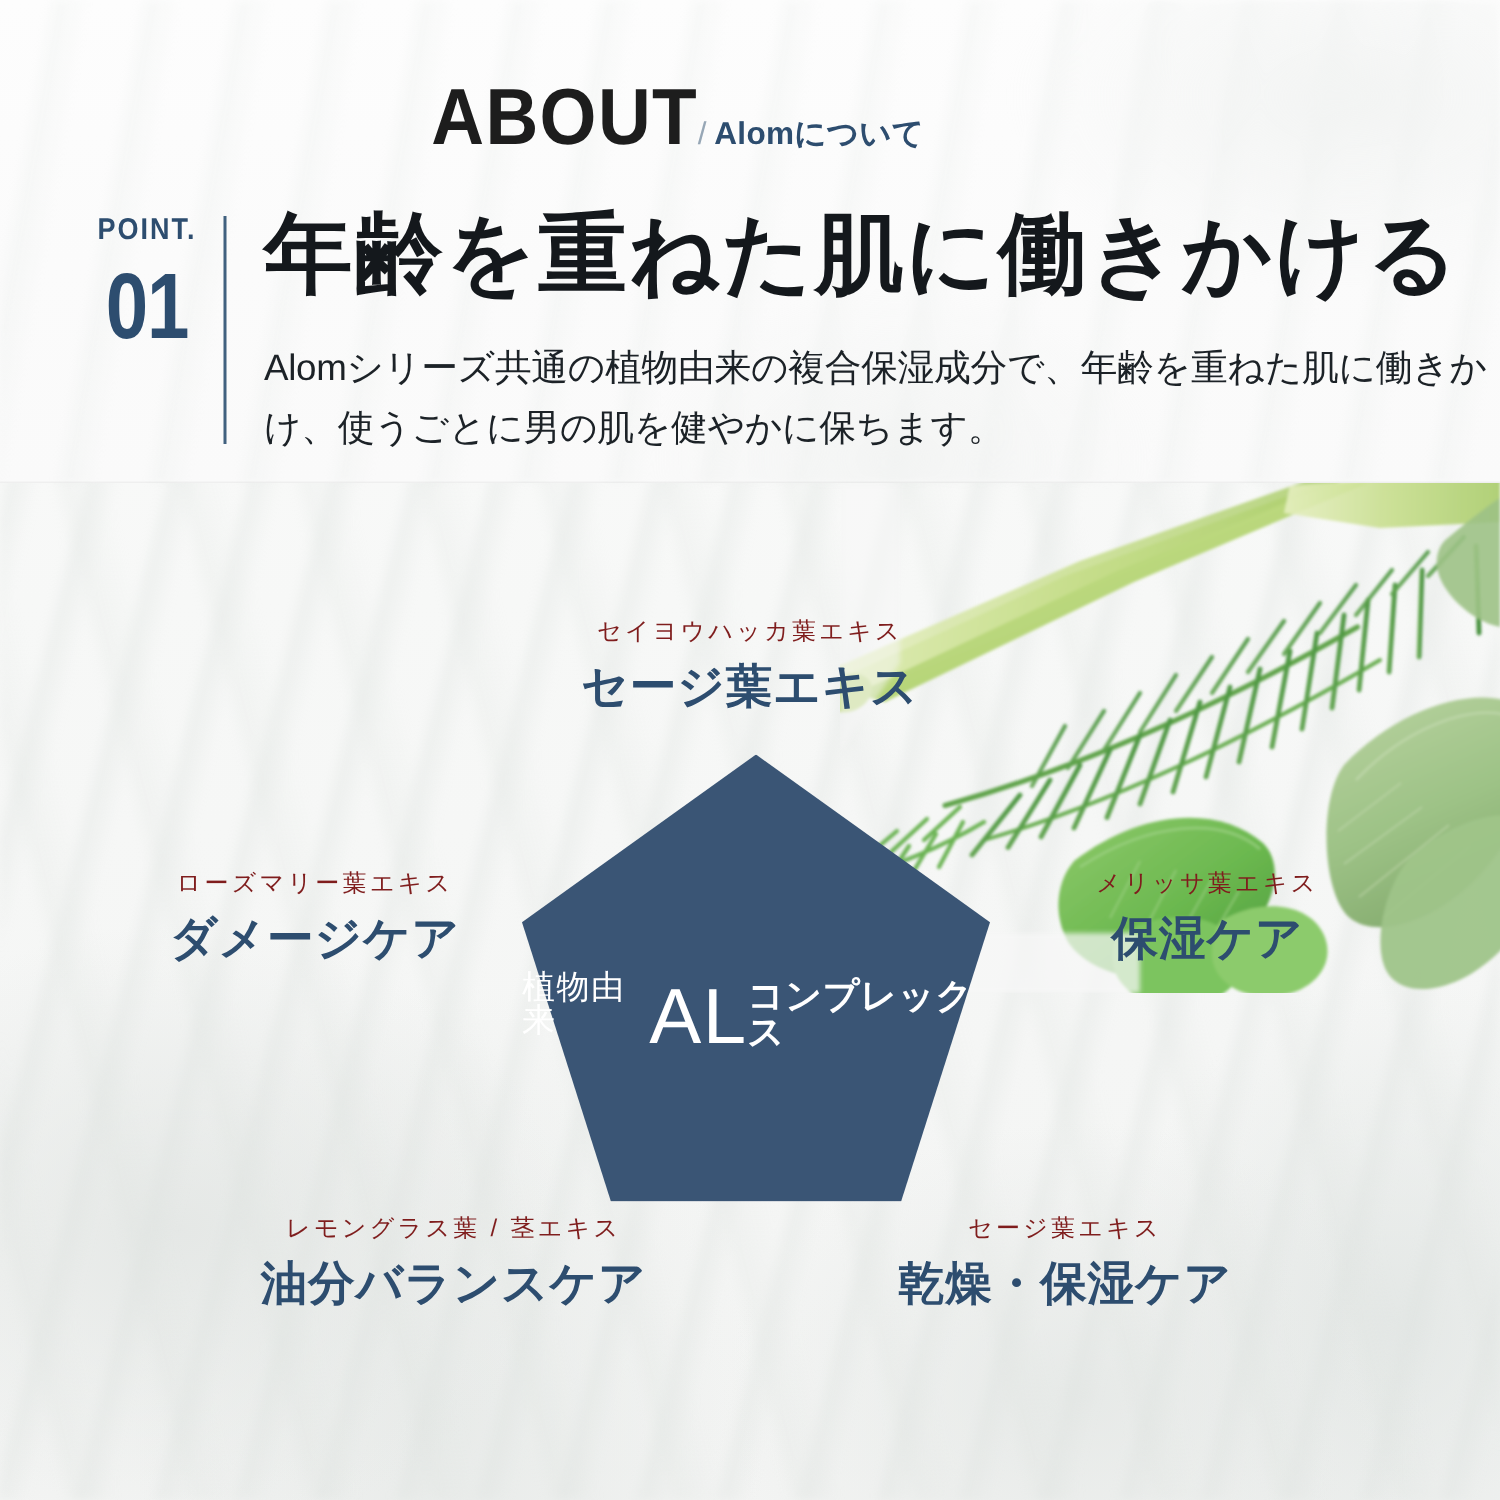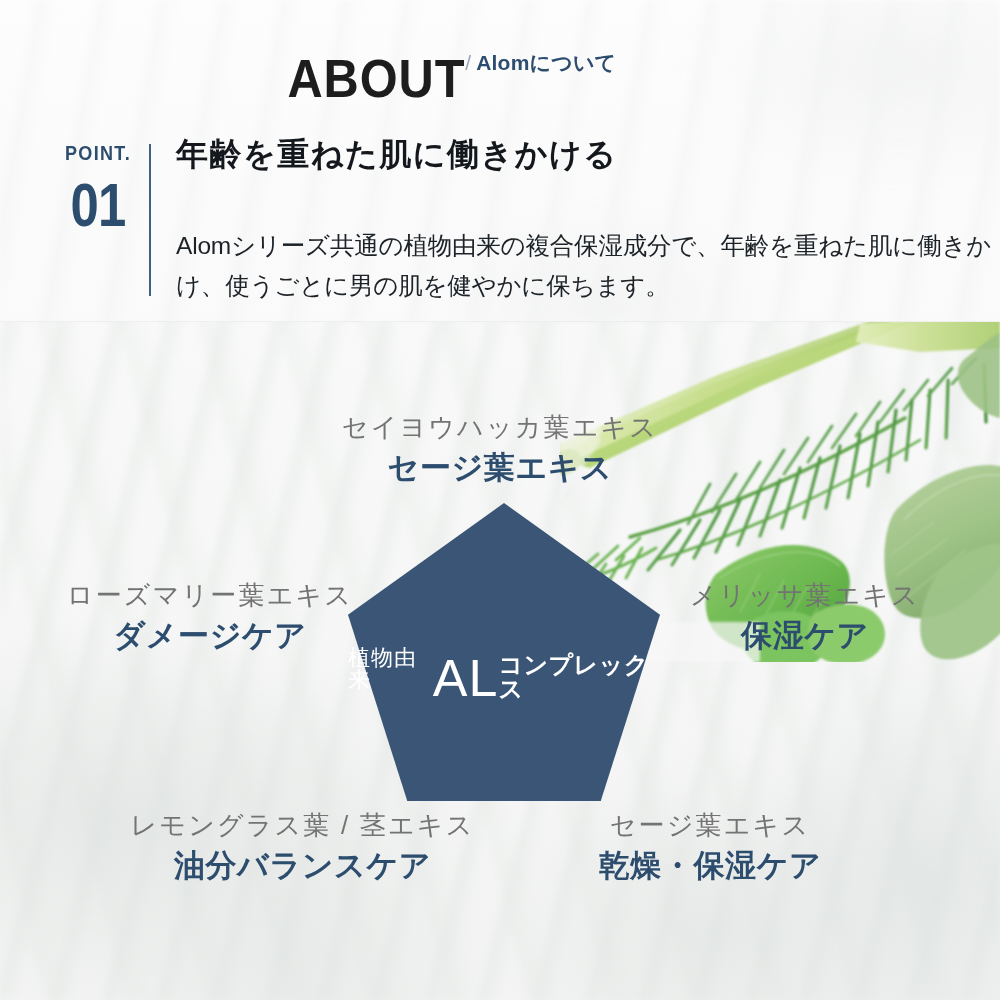--- a/index.html
+++ b/index.html
@@ -67,20 +67,21 @@
     width: 1000px; height: 1px;
     background: rgba(0,0,0,0.045);
   }
 
   
   .about-title-row {
     position: absolute;
     left: 0; top: 52px;
     width: 888px;
     display: flex;
+    align-items: flex-end;
     justify-content: center;
   }
   .about-word {
     font-family: "Liberation Sans Narrow", "Liberation Sans", sans-serif;
     font-weight: 700;
     font-size: 53px;
     letter-spacing: 1px;
     color: #1d1d1d;
     line-height: 1;
     transform: scaleX(0.92);
@@ -127,21 +128,21 @@
   .point-rule {
     position: absolute;
     left: 149px; top: 144px;
     width: 2px; height: 152px;
     background: #41617f;
   }
 
   .headline {
     position: absolute;
     left: 176px; top: 136px;
-    font-size: 32px;
+    font-size: 59px;
     font-weight: 700;
     color: #14181c;
     letter-spacing: 1.5px;
     line-height: 1.15;
     white-space: nowrap;
   }
   .lede {
     position: absolute;
     left: 176px; top: 226px;
     width: 816px;
@@ -203,23 +204,23 @@
     font-size: 24px;
     font-weight: 700;
     letter-spacing: 0.5px;
     line-height: 1;
     margin-top: 16px;
   }
 
   
   .benefit { position: absolute; }
   .benefit .cap {
-    font-size: 26px;
+    font-size: 16px;
     font-weight: 400;
-    color: #737373;
+    color: #7f1d1d;
     letter-spacing: 2.2px;
     line-height: 1;
     white-space: nowrap;
   }
   .benefit .main {
     font-size: 31px;
     font-weight: 700;
     color: #2d4d6f;
     letter-spacing: 0.6px;
     line-height: 1;

